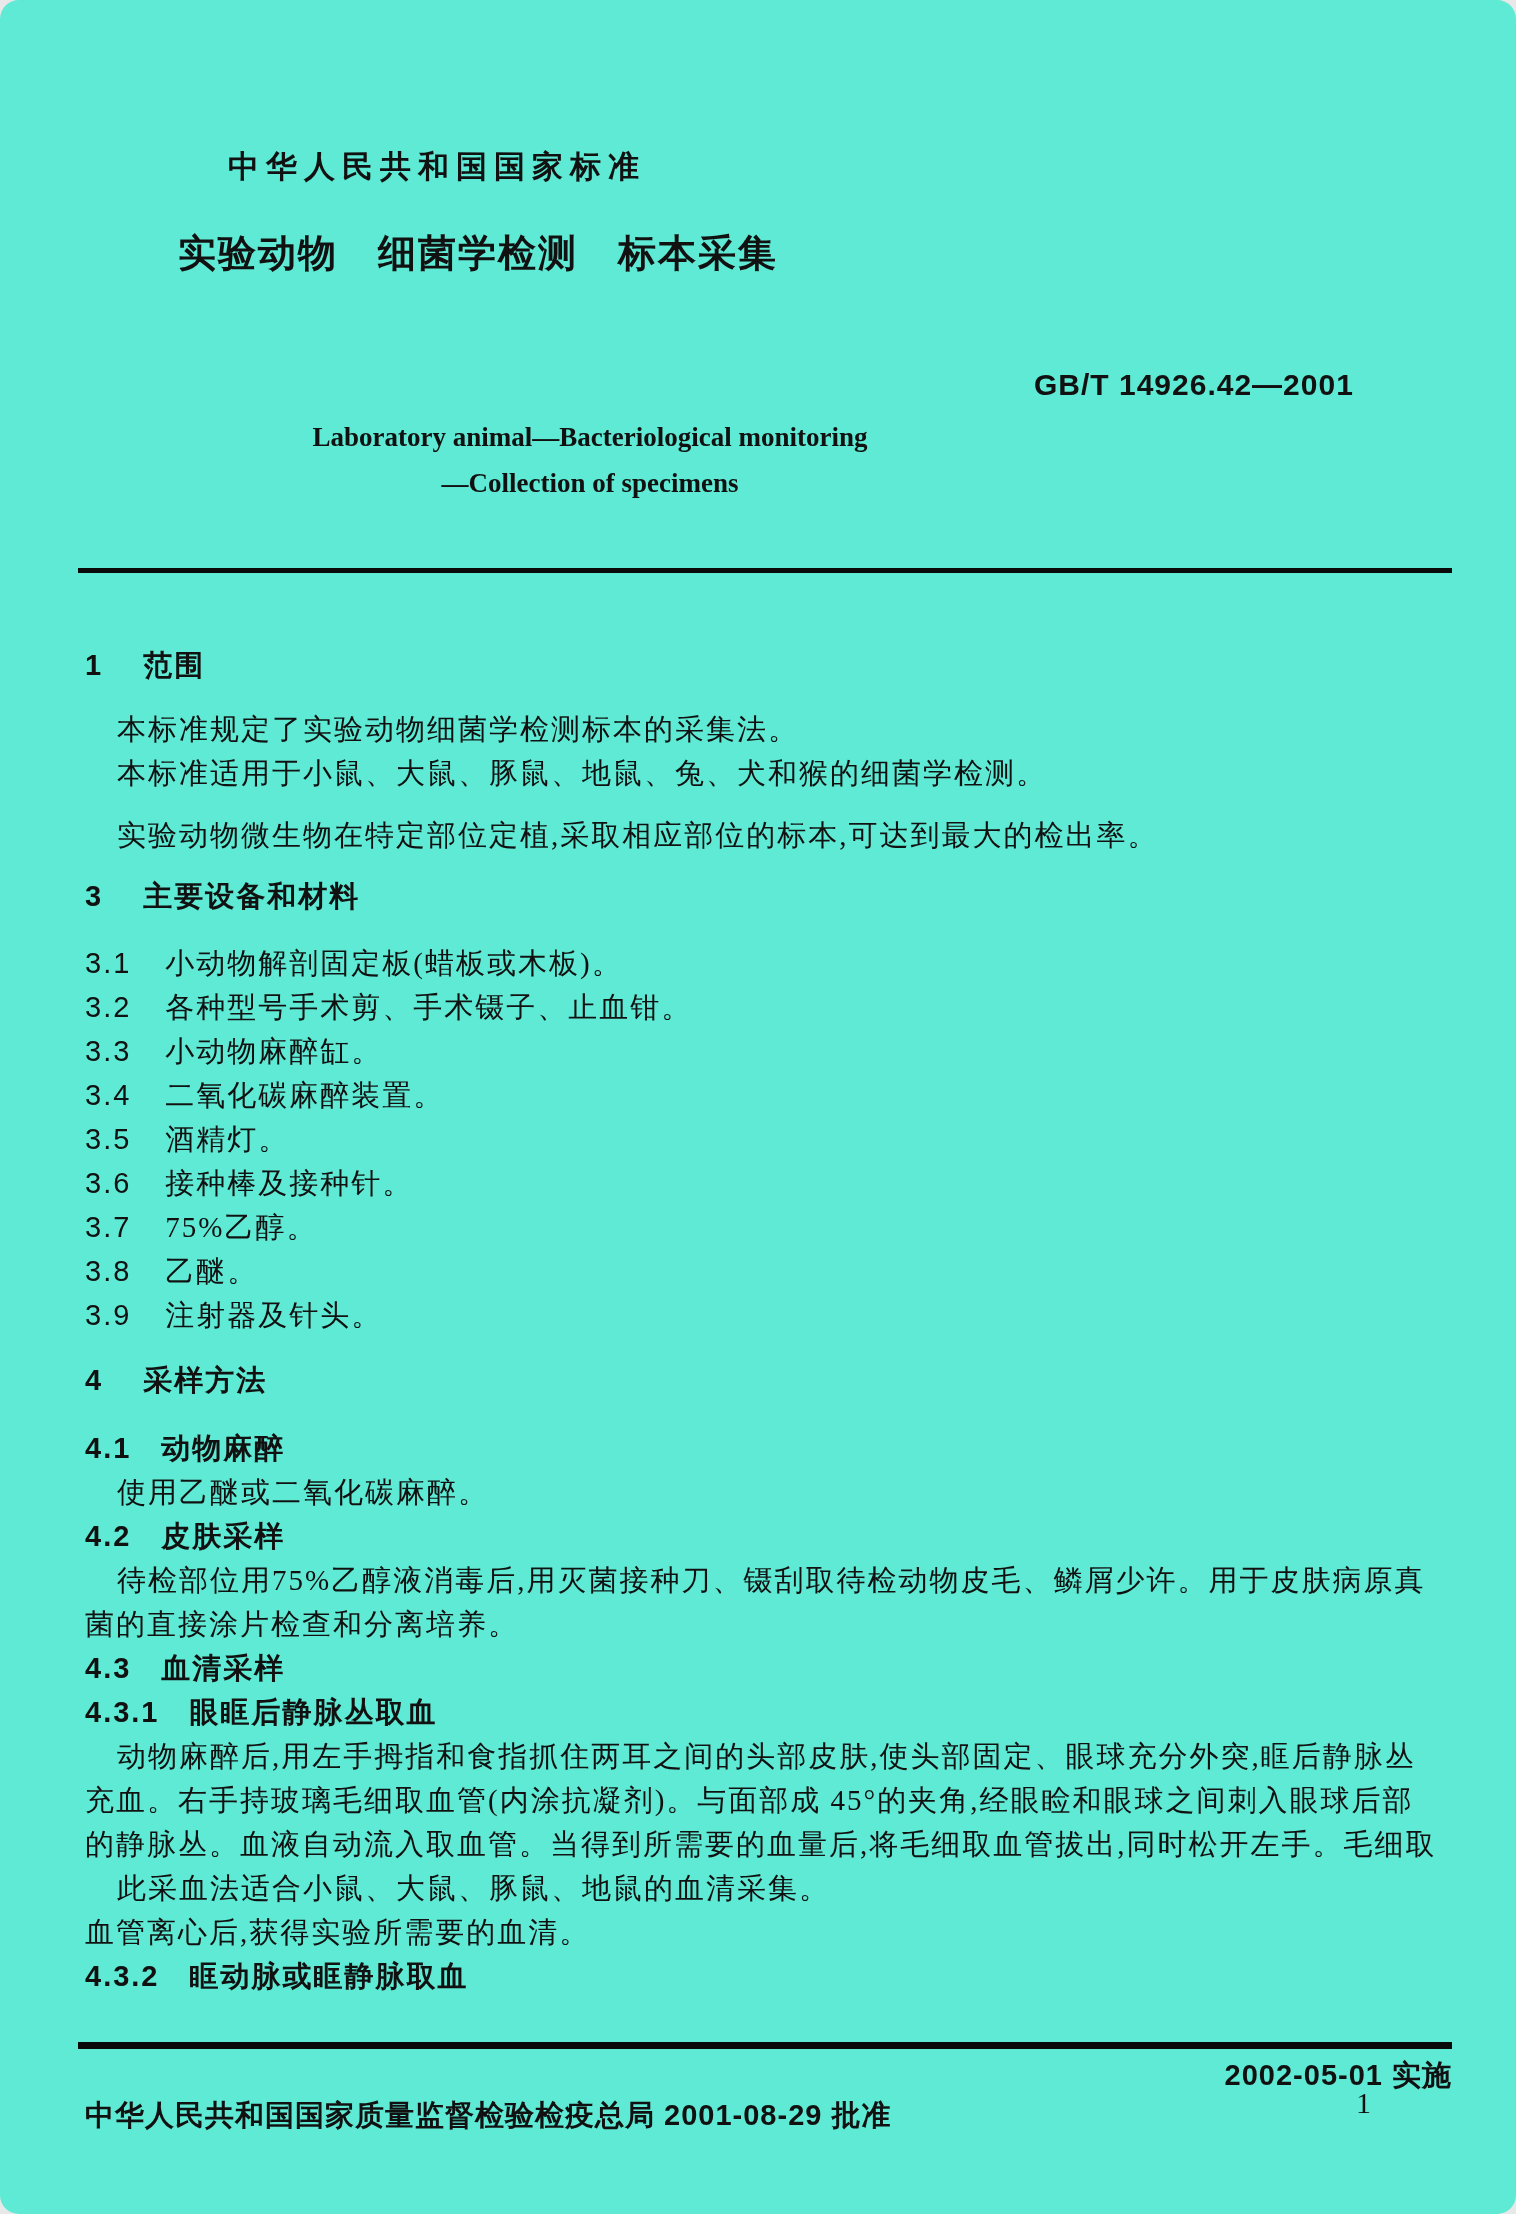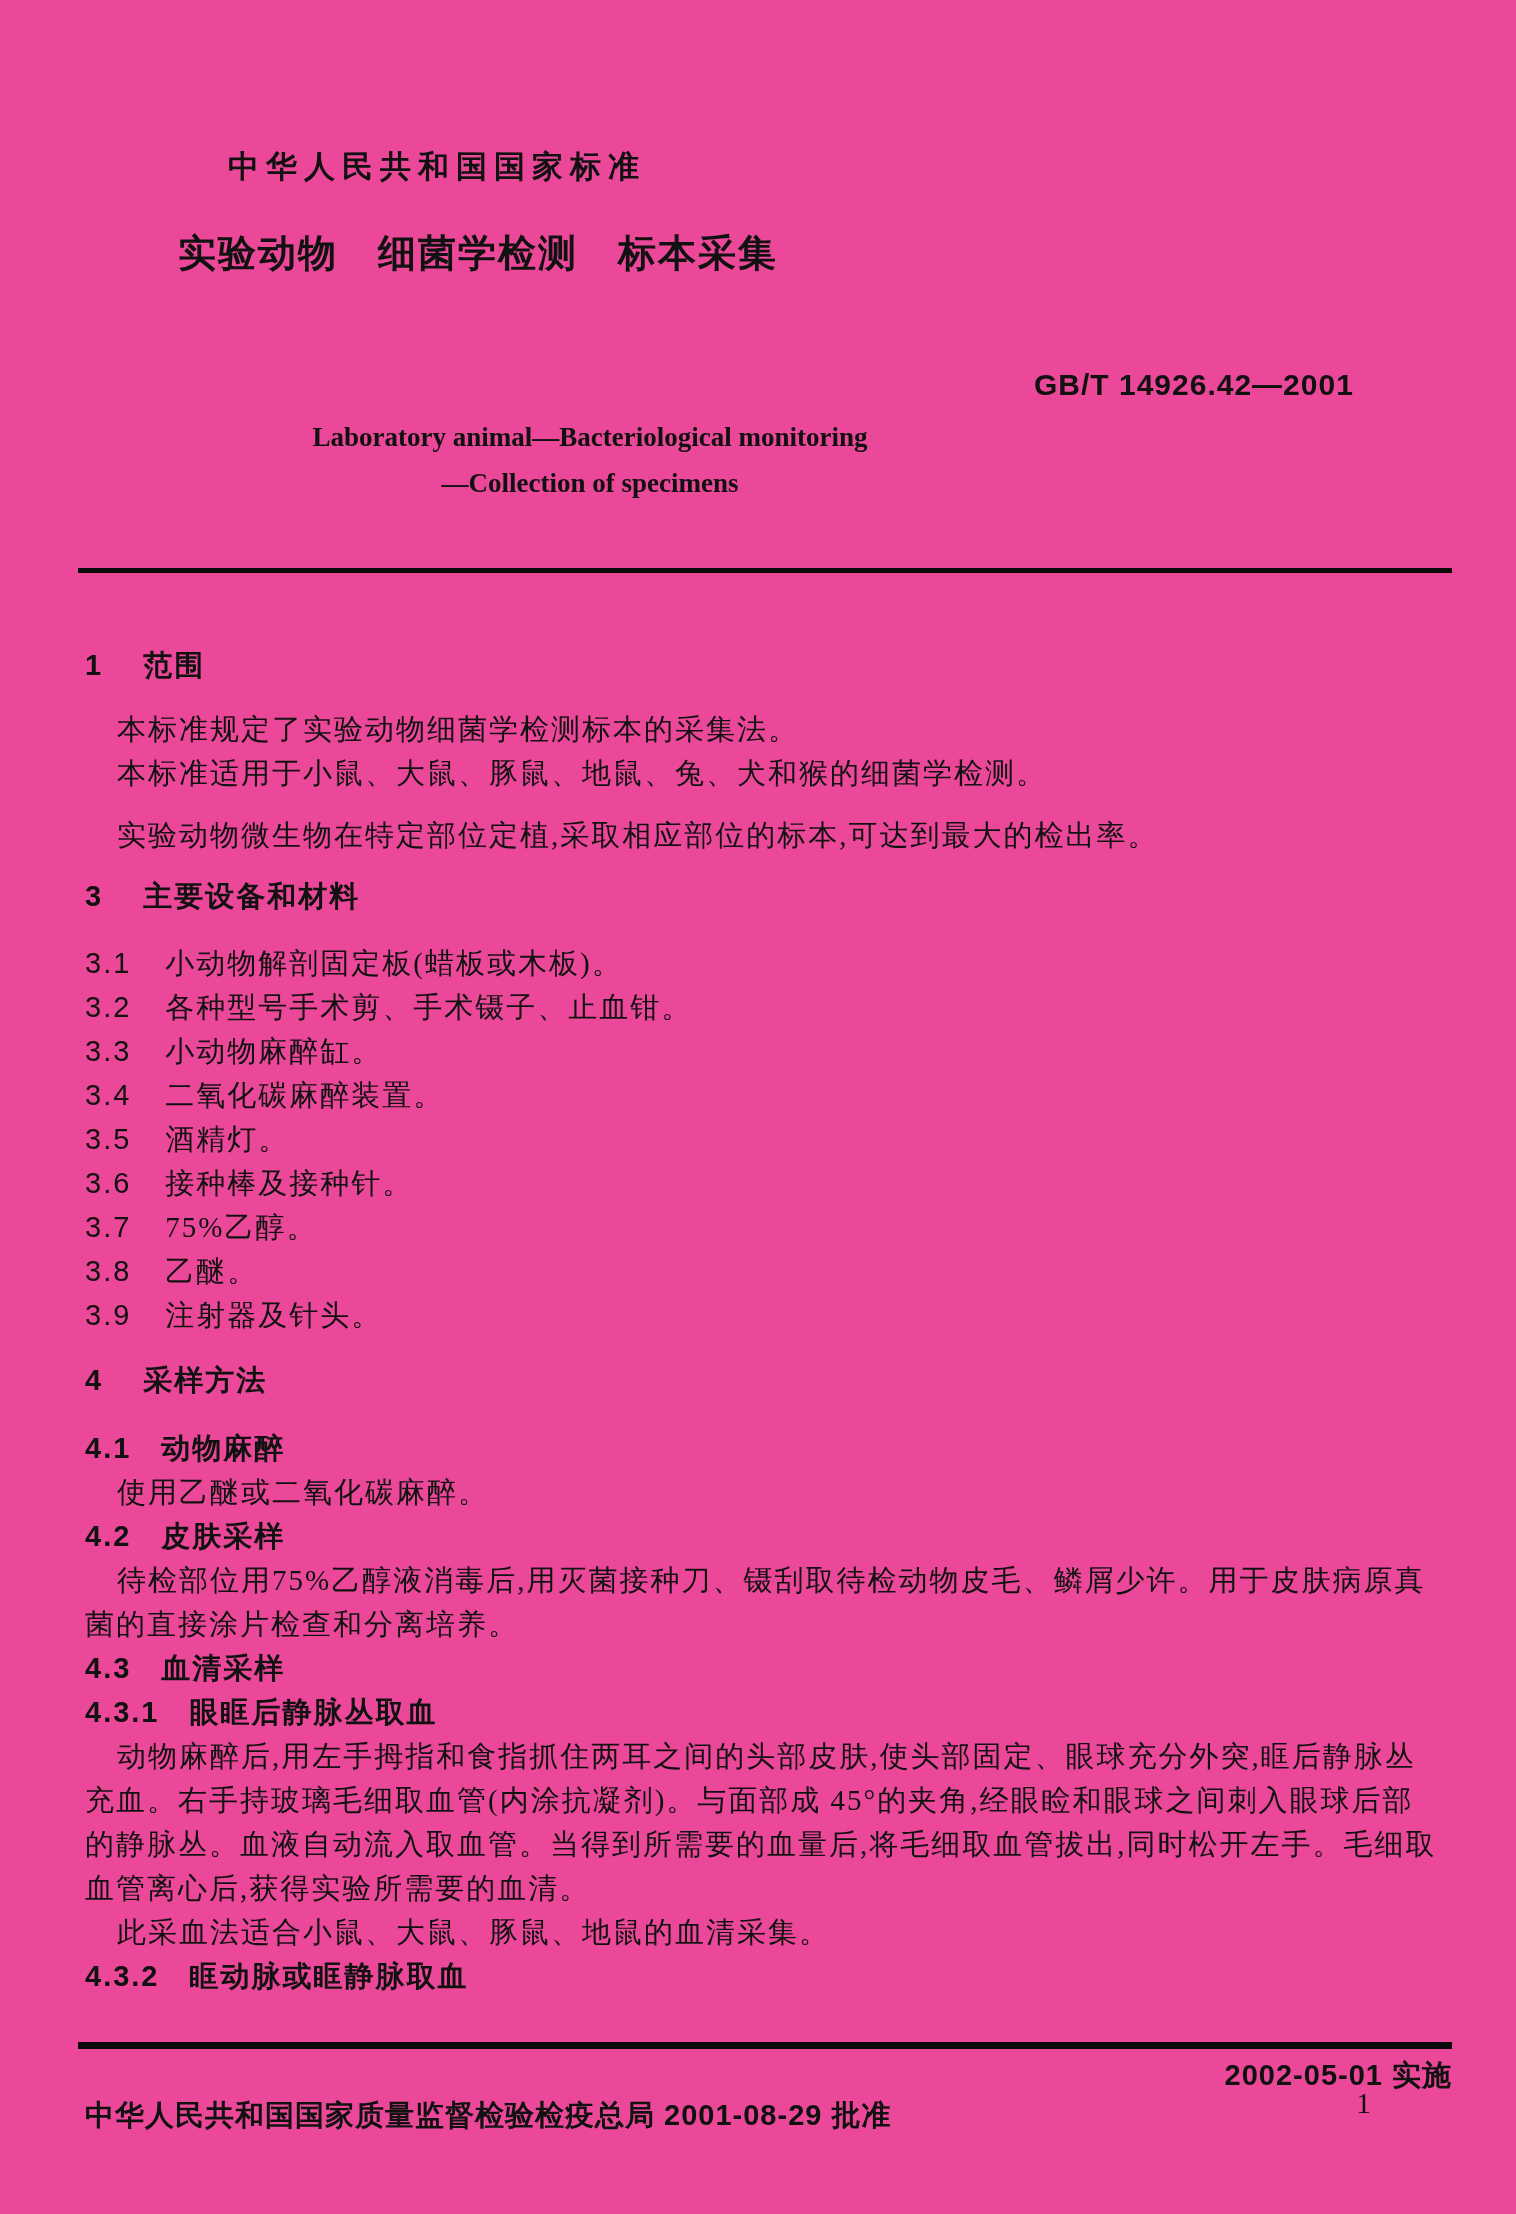--- a/index.html
+++ b/index.html
@@ -1,23 +1,24 @@
 <!DOCTYPE html>
 <html><head>
 <meta charset="utf-8">
 <style>
   html,body { margin:0; padding:0; background:#e8e8e8; }
   .page {
     position:relative;
     width:1516px; height:2214px;
     margin:0 auto;
-    background:#ec4899;
+    background:#5eead4;
     color:#111;
     font-family:"Liberation Serif","DejaVu Serif",serif;
     overflow:hidden;
+    border-radius:19px;
   }
   
   .org-title {
     position:absolute; left:228px; top:146px;
     font-family:"Liberation Sans","DejaVu Sans",sans-serif;
     font-weight:bold; font-size:31px; letter-spacing:7px;
     white-space:nowrap;
   }
   .doc-title {
     position:absolute; left:178px; top:228px;
@@ -114,22 +115,22 @@
       <div class="line t-h2" style="margin-top: 24px;"><span class="num">4.1</span><span>动物麻醉</span></div>
       <div class="line t-p"><span>使用乙醚或二氧化碳麻醉。</span></div>
       <div class="line t-h2"><span class="num">4.2</span><span>皮肤采样</span></div>
       <div class="line t-p"><span>待检部位用75%乙醇液消毒后,用灭菌接种刀、镊刮取待检动物皮毛、鳞屑少许。用于皮肤病原真</span></div>
       <div class="line t-cont"><span>菌的直接涂片检查和分离培养。</span></div>
       <div class="line t-h2"><span class="num">4.3</span><span>血清采样</span></div>
       <div class="line t-h2"><span class="num">4.3.1</span><span>眼眶后静脉丛取血</span></div>
       <div class="line t-p"><span>动物麻醉后,用左手拇指和食指抓住两耳之间的头部皮肤,使头部固定、眼球充分外突,眶后静脉丛</span></div>
       <div class="line t-cont"><span>充血。右手持玻璃毛细取血管(内涂抗凝剂)。与面部成 45°的夹角,经眼睑和眼球之间刺入眼球后部</span></div>
       <div class="line t-cont"><span>的静脉丛。血液自动流入取血管。当得到所需要的血量后,将毛细取血管拔出,同时松开左手。毛细取</span></div>
+      <div class="line t-p"><span>此采血法适合小鼠、大鼠、豚鼠、地鼠的血清采集。</span></div>
       <div class="line t-cont"><span>血管离心后,获得实验所需要的血清。</span></div>
-      <div class="line t-p"><span>此采血法适合小鼠、大鼠、豚鼠、地鼠的血清采集。</span></div>
       <div class="line t-h2"><span class="num">4.3.2</span><span>眶动脉或眶静脉取血</span></div>
     </div>
 
   <div class="rule rule-footer"></div>
 
   <div class="footer-approval">中华人民共和国国家质量监督检验检疫总局 2001-08-29 批准</div>
 
   <div class="footer-impl">2002-05-01 实施</div>
 
   <div class="page-num">1</div>

